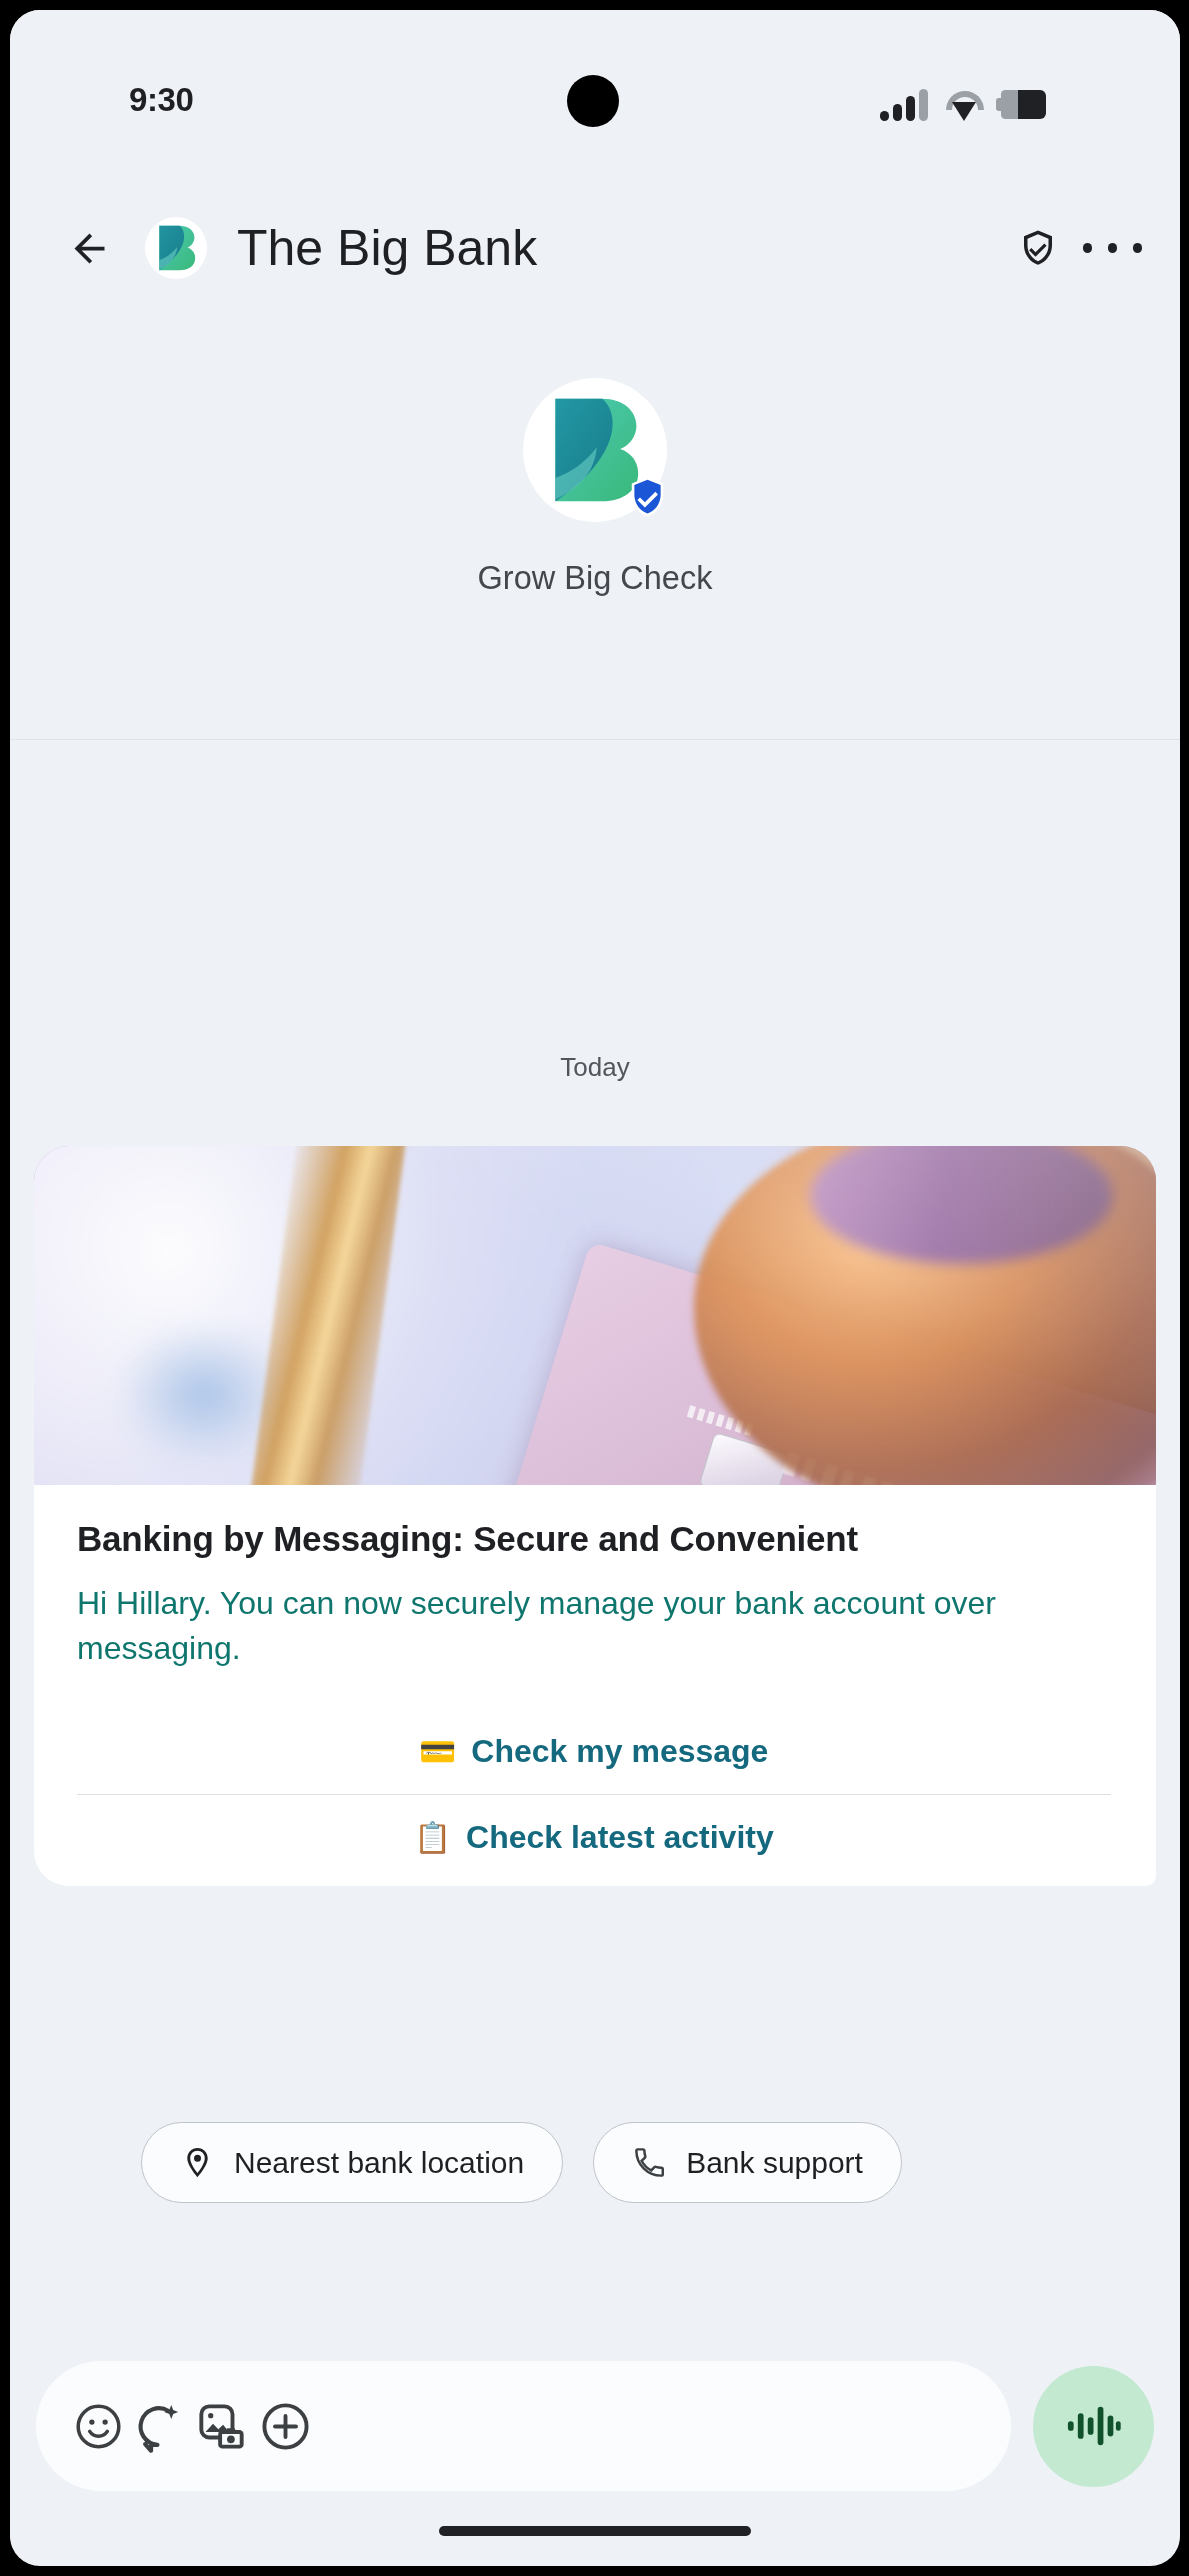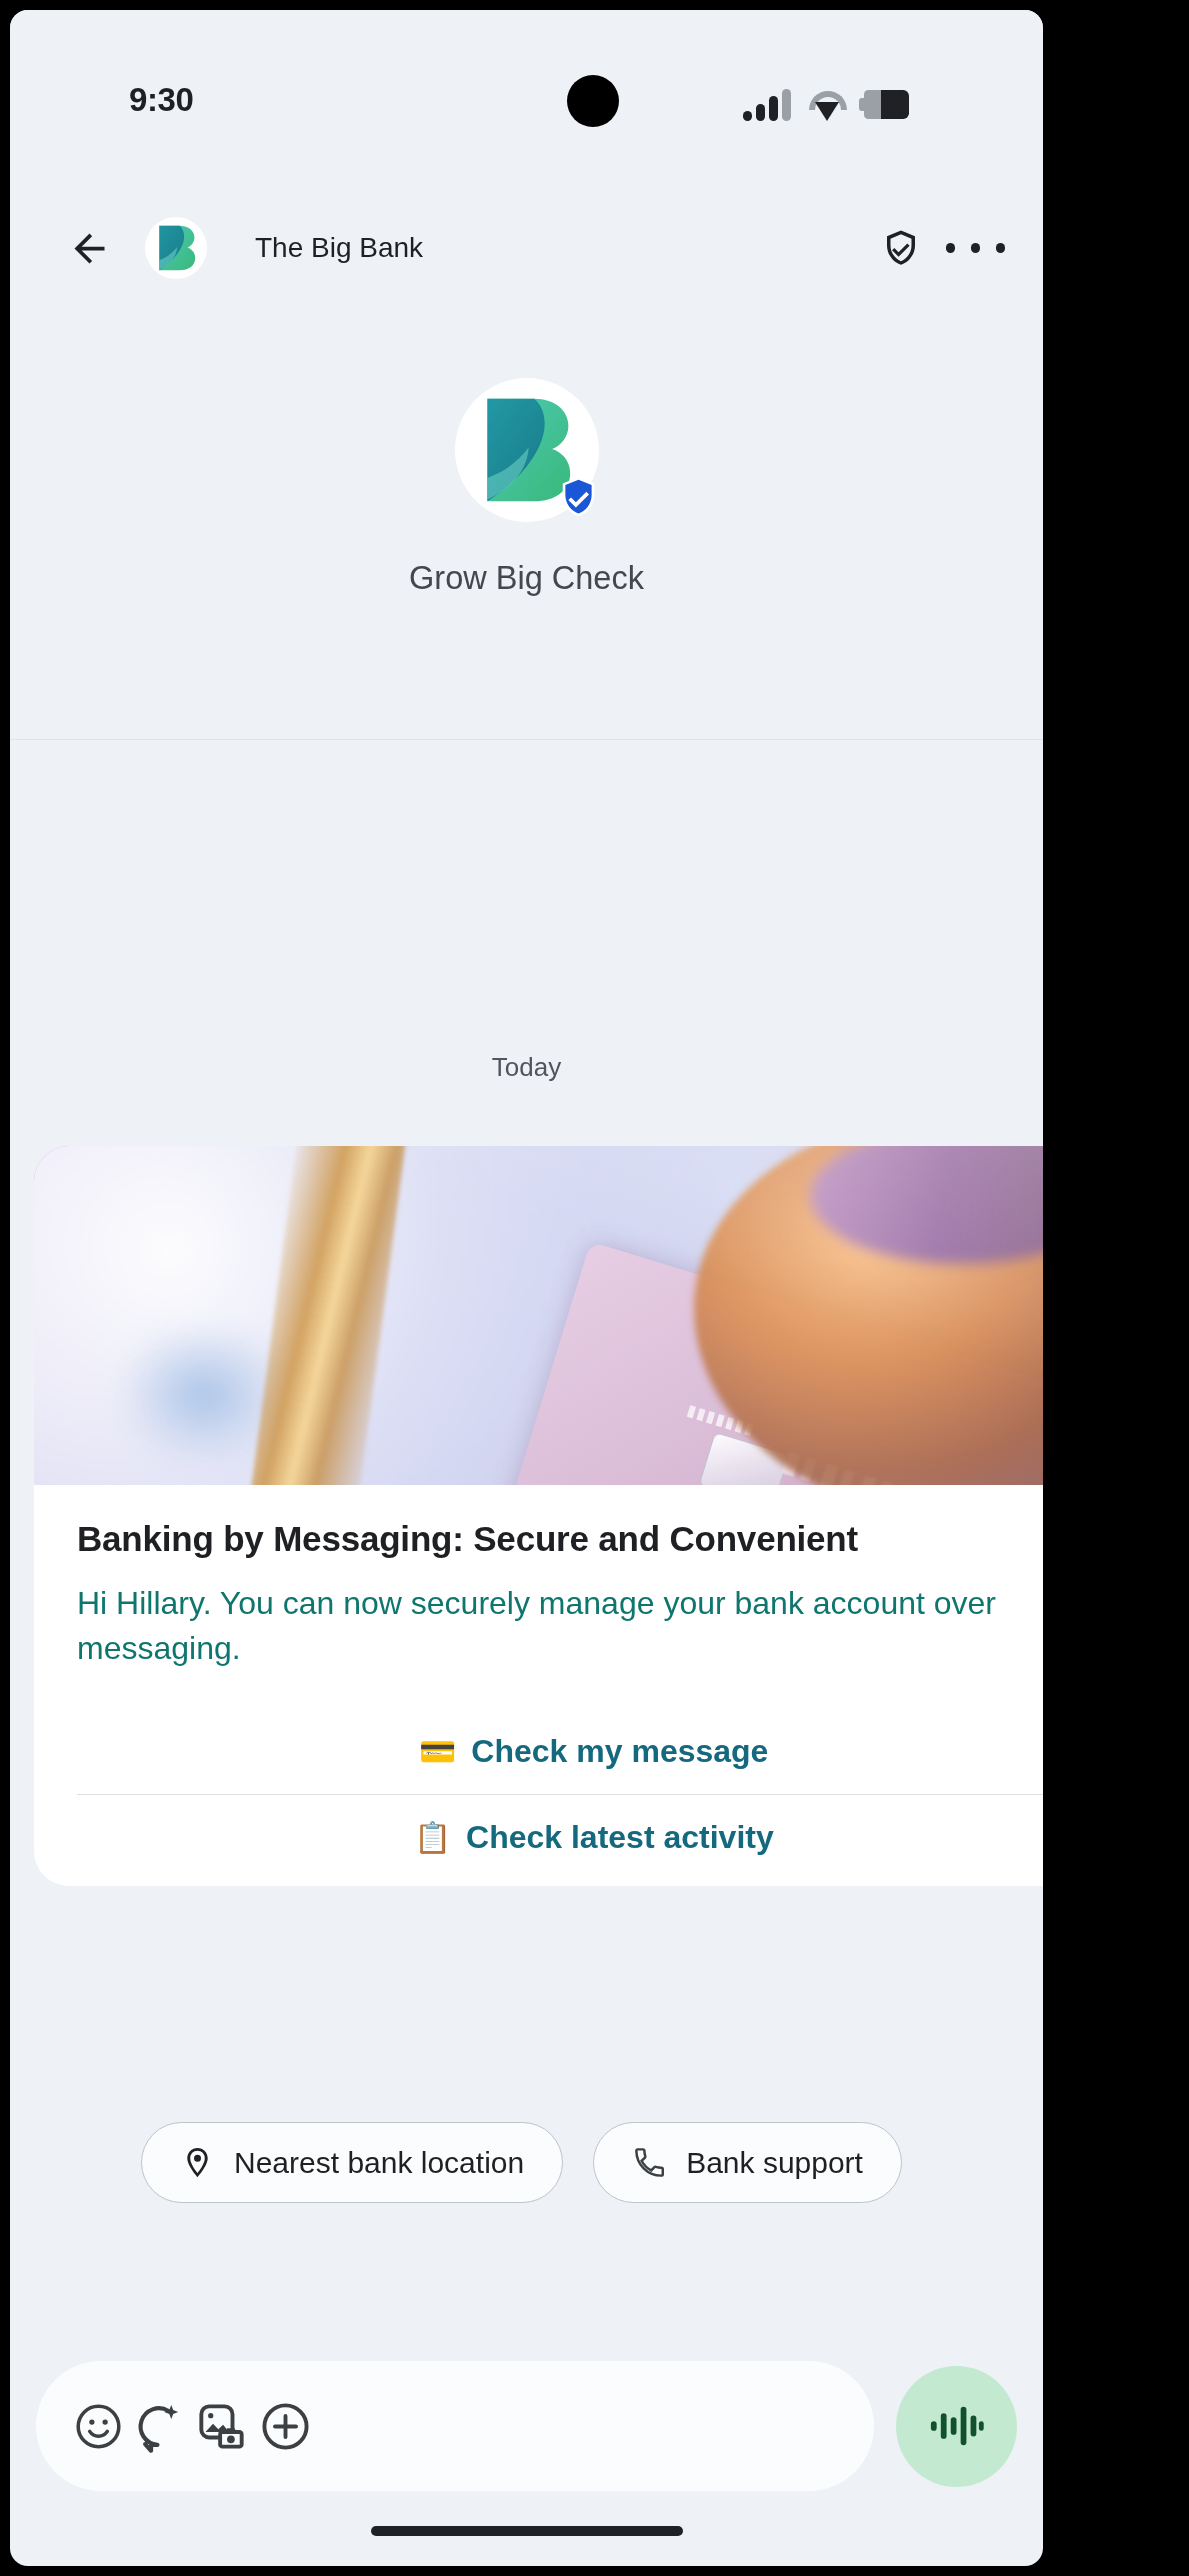--- a/index.html
+++ b/index.html
@@ -12,23 +12,23 @@
 
   
   #phone {
     position:absolute; left:0; top:0;
     width:1190px; height:2576px;
     background:#000;
   }
   #screen {
     position:absolute;
     left:10px; top:10px;
-    width:1033px; height:2556px;
+    width:1170px; height:2556px;
     background:#eef1f6;
-    border-radius:18px;
+    border-radius:30px;
     overflow:hidden;
   }
 
   
   #statusbar {
     position:absolute; left:0; top:0;
     width:100%; height:144px;
     background:#eef1f6;
   }
   #clock {
@@ -90,21 +90,21 @@
   }
   #back-btn svg { width:45px; height:45px; }
   #header-avatar {
     width:62px; height:62px; border-radius:50%;
     background:#fff; margin-left:16px; flex:none;
     display:flex; align-items:center; justify-content:center;
     overflow:hidden;
   }
   #header-avatar .logo { width:39px; height:48px; }
   #app-title {
-    margin-left:48px; font-size:28px; color:#1f2023;
+    margin-left:30px; font-size:50px; color:#1f2023;
     white-space:nowrap; flex:1;
   }
   #verified-btn, #overflow-btn {
     width:75px; height:75px; flex:none;
     display:flex; align-items:center; justify-content:center;
   }
   #overflow-btn { margin-right:30px; }
   #verified-btn svg { width:42px; height:42px; }
   #overflow-btn .dot {
     width:9.4px; height:9.4px; border-radius:50%; background:#202124;

